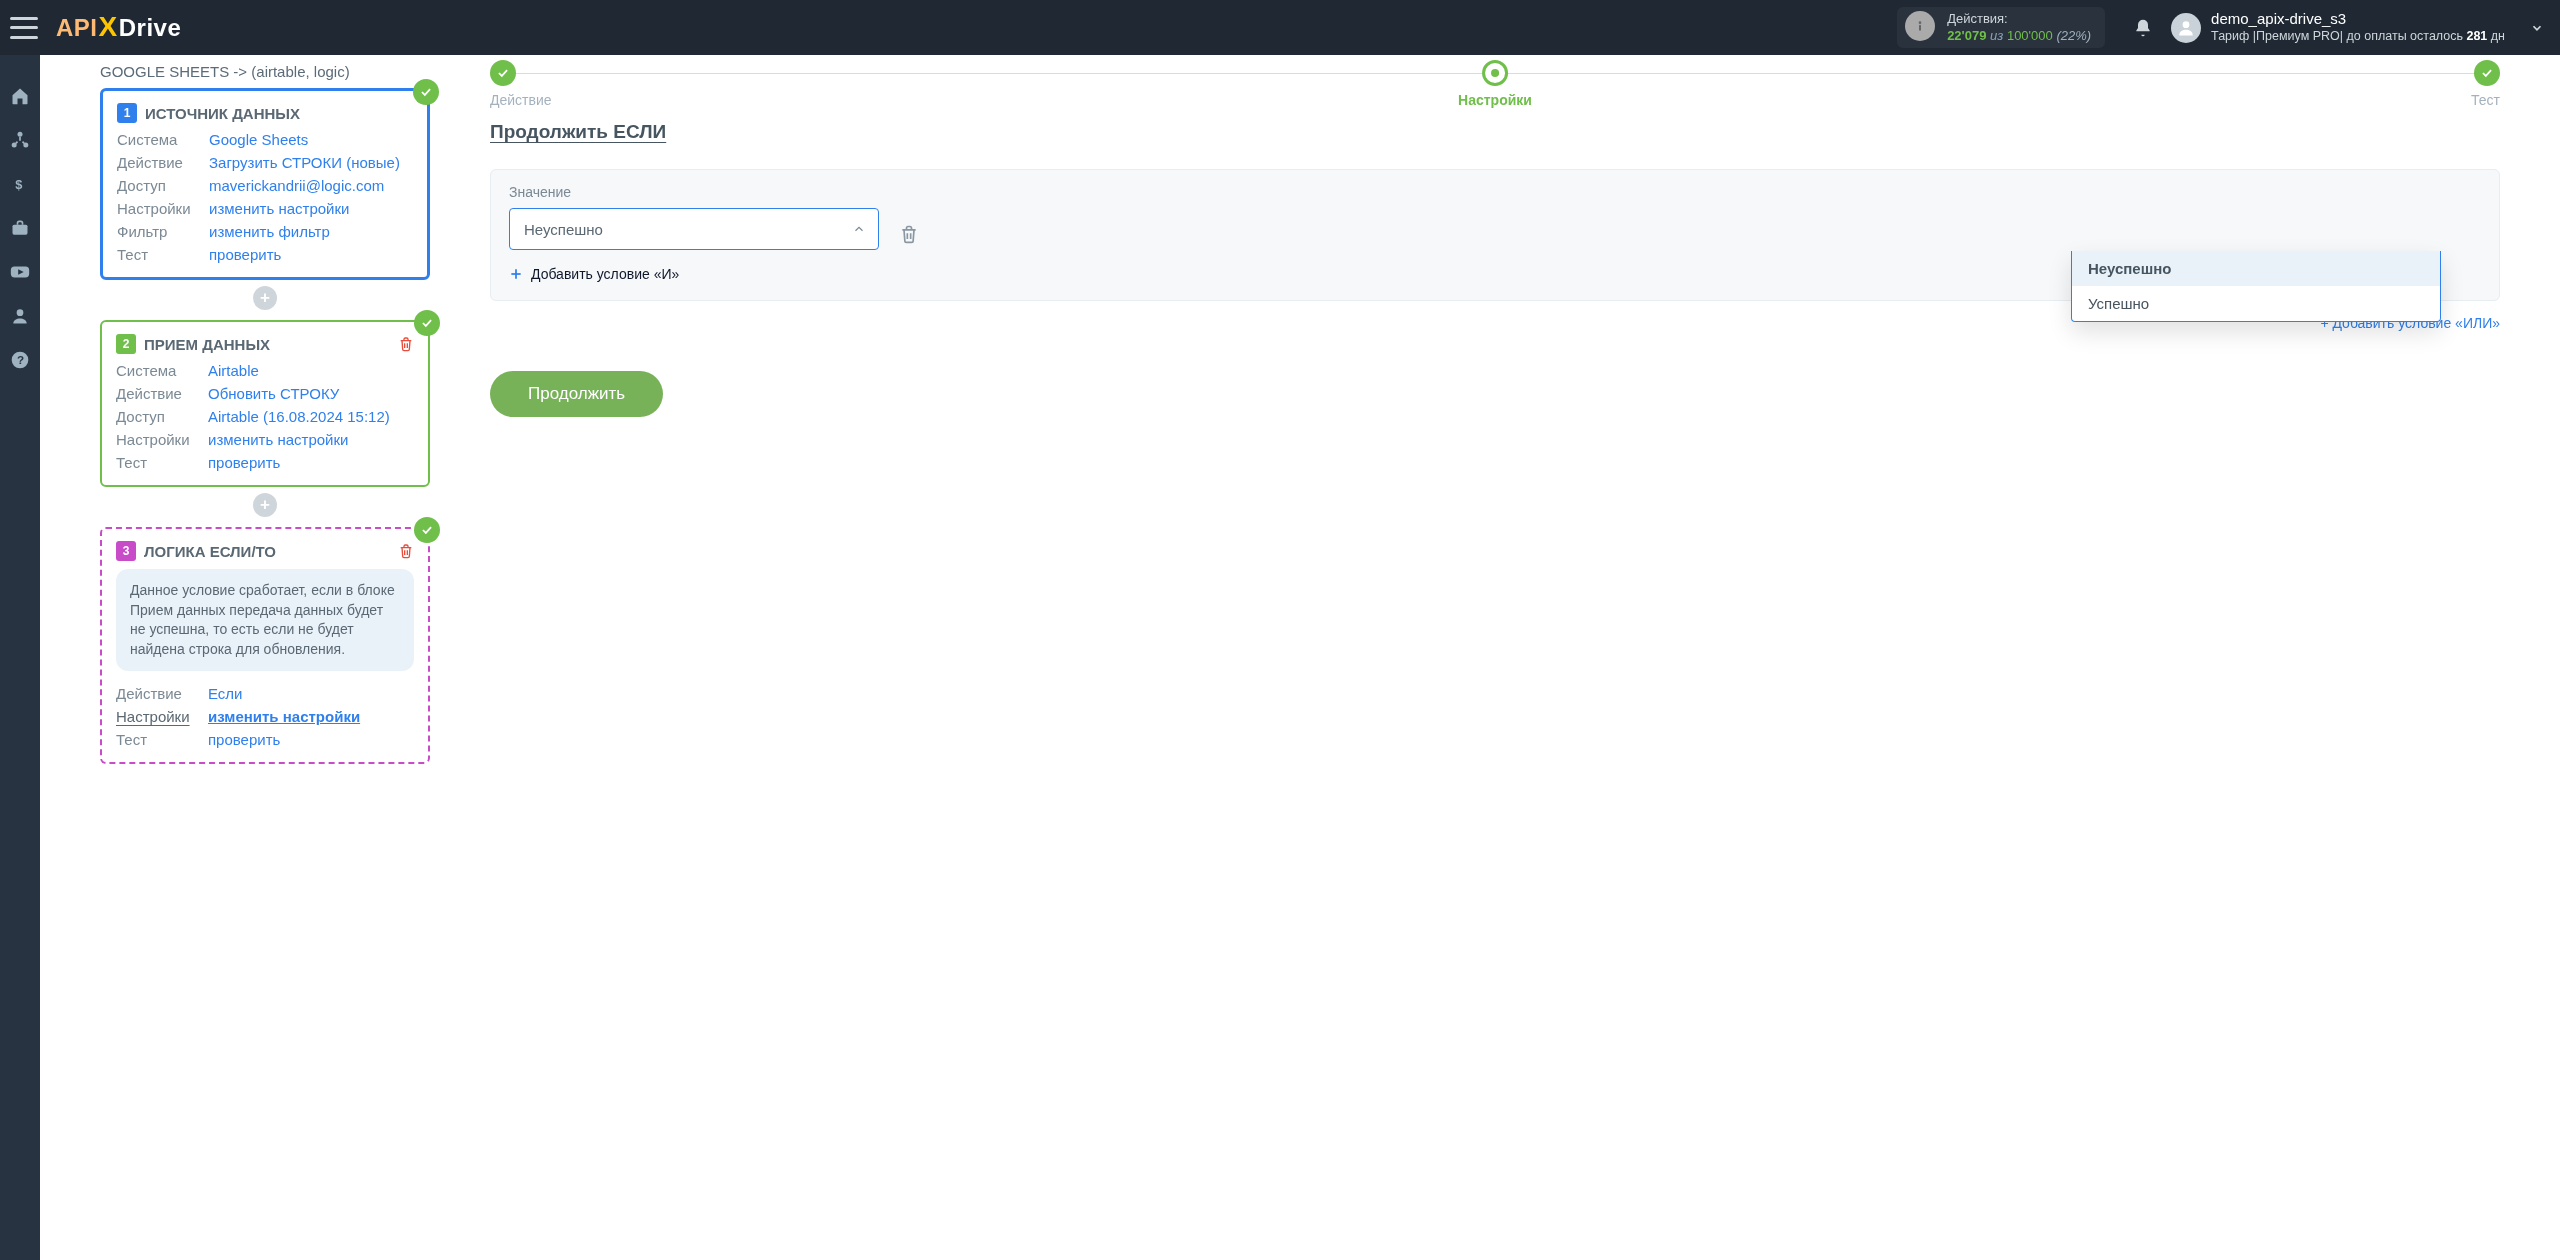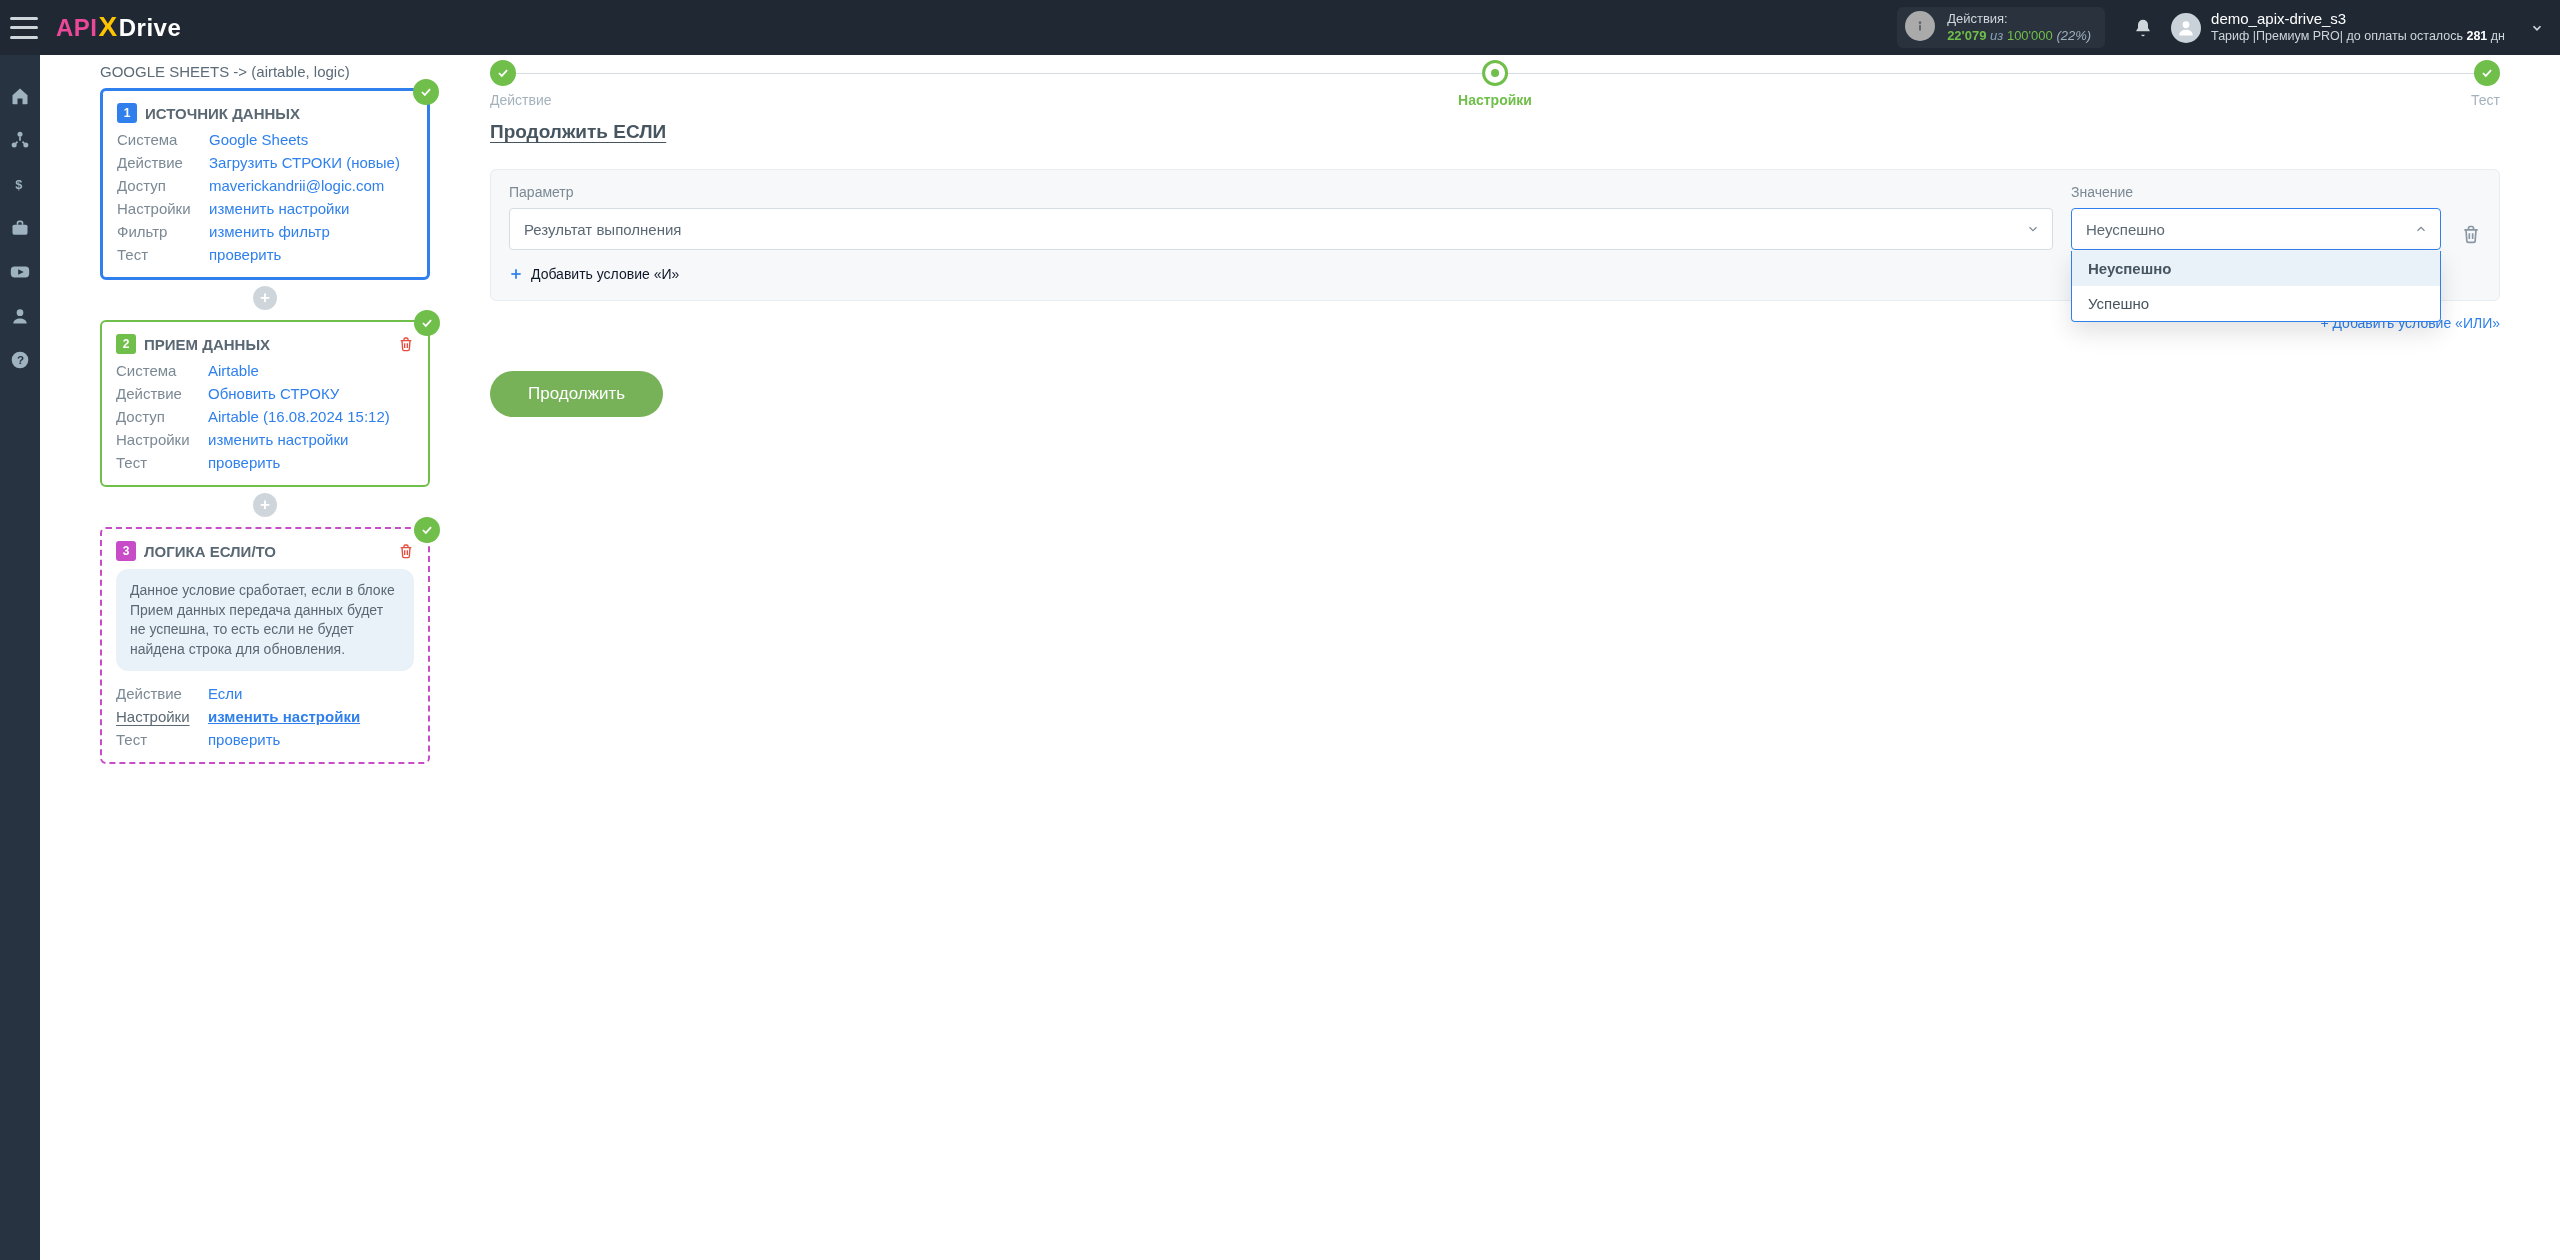--- a/index.html
+++ b/index.html
@@ -19,21 +19,21 @@
     padding: 0 16px 0 10px;
     color: #cfd6db;
   }
   .hamburger {
     width: 28px; height: 22px; cursor: pointer;
     display: flex; flex-direction: column; justify-content: space-between;
     margin-right: 18px;
   }
   .hamburger span { display:block; height:3px; background:#cfd6db; border-radius:2px; }
   .logo { display:flex; align-items:center; font-weight:700; font-size:24px; color:#fff; letter-spacing:.5px; }
-  .logo .api { color:#ec4899;text-align:center; }
+  .logo .api { color:#fdba74;text-align:center; }
   .logo .x { color:#fdc500; font-weight:900; margin:0 1px; font-size:28px; transform: translateY(-1px); }
   .logo .drive { color:#fff; }
   .spacer { flex:1; }
   .stats {
     background: rgba(255,255,255,.05);
     border-radius:6px;
     padding: 4px 14px 4px 8px;
     display:flex; align-items:flex-start; gap:12px;
     margin-right: 20px;
   }
@@ -402,31 +402,20 @@
               </svg>
             </div>
           <div class="lab">Тест</div>
         </div>
       </div>
 
       <h2 class="title">Продолжить ЕСЛИ</h2>
 
       <div class="cond">
         <div class="row">
-          <div class="field">
-            <label>Параметр</label>
-            <div class="select">
-              <span>Результат выполнения</span>
-              <span class="chev-down">
-                  <svg width="14" height="14" viewBox="0 0 24 24" fill="none" stroke="#7b8994" stroke-width="2">
-                    <polyline points="6 9 12 15 18 9"></polyline>
-                  </svg>
-                </span>
-            </div>
-          </div>
           <div class="field value" id="value-field">
             <label>Значение</label>
             <div class="select open" id="value-select">
               <span>Неуспешно</span>
               <span class="chev-down">
                   <svg width="14" height="14" viewBox="0 0 24 24" fill="none" stroke="#7b8994" stroke-width="2">
                     <polyline points="6 9 12 15 18 9"></polyline>
                   </svg>
                 </span>
             </div>

